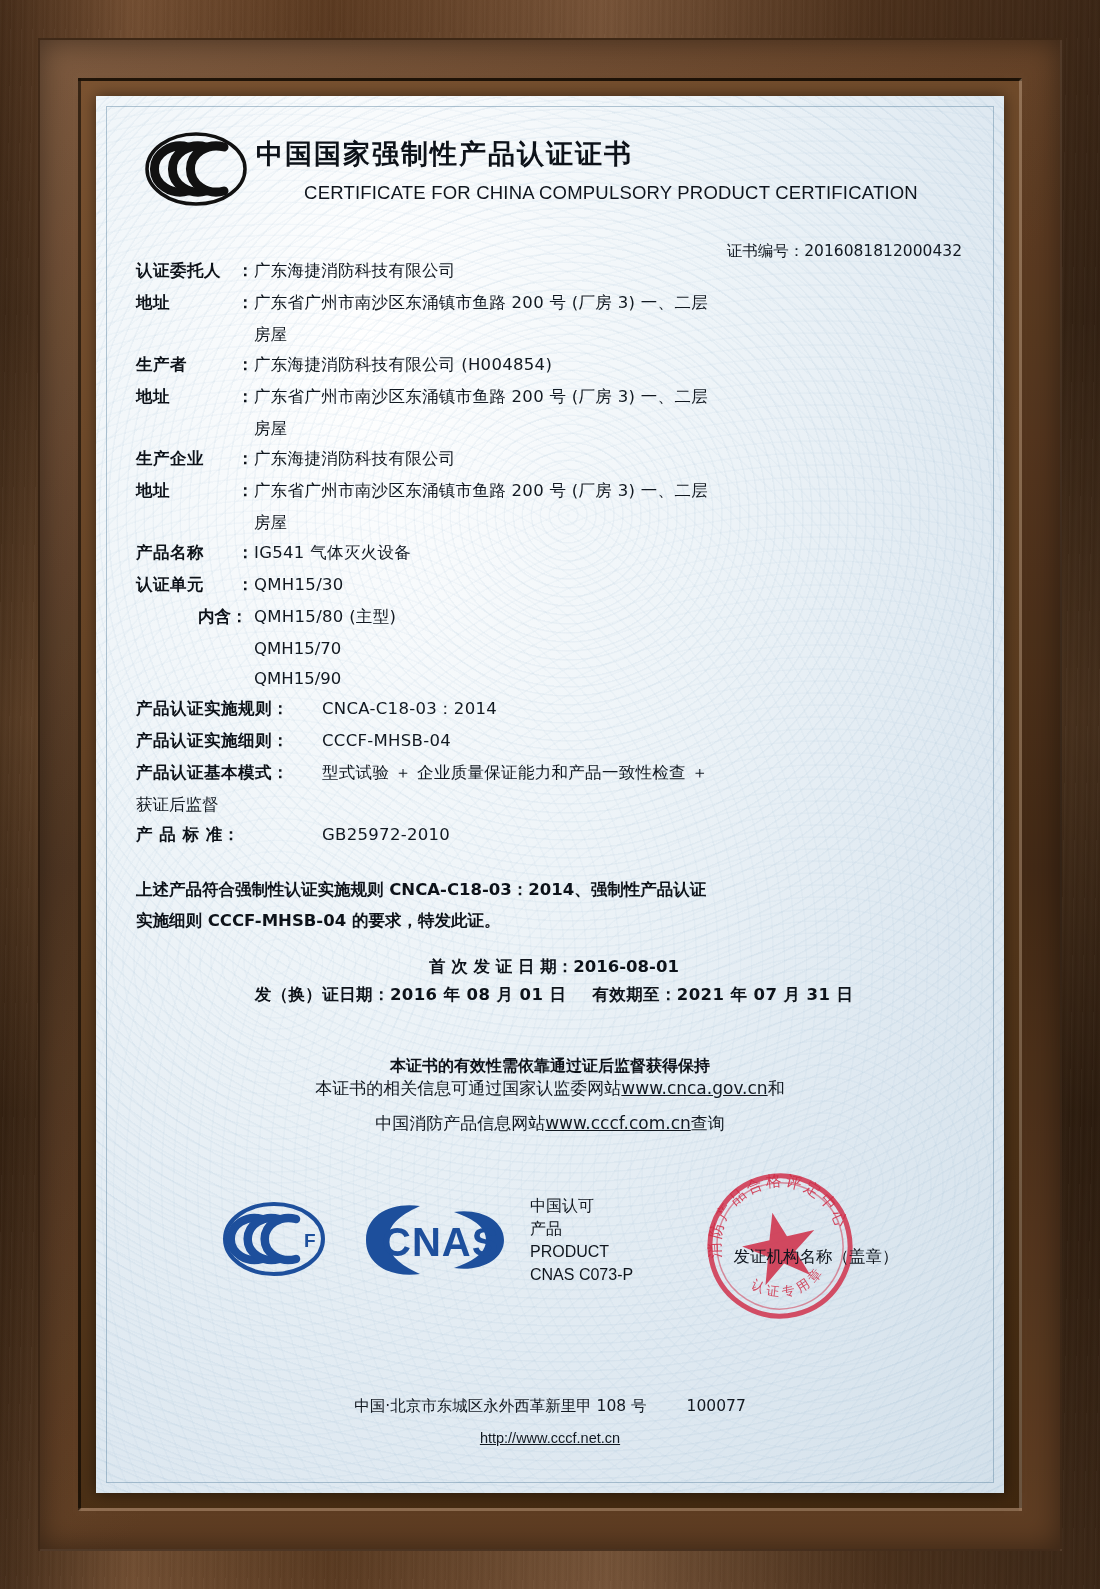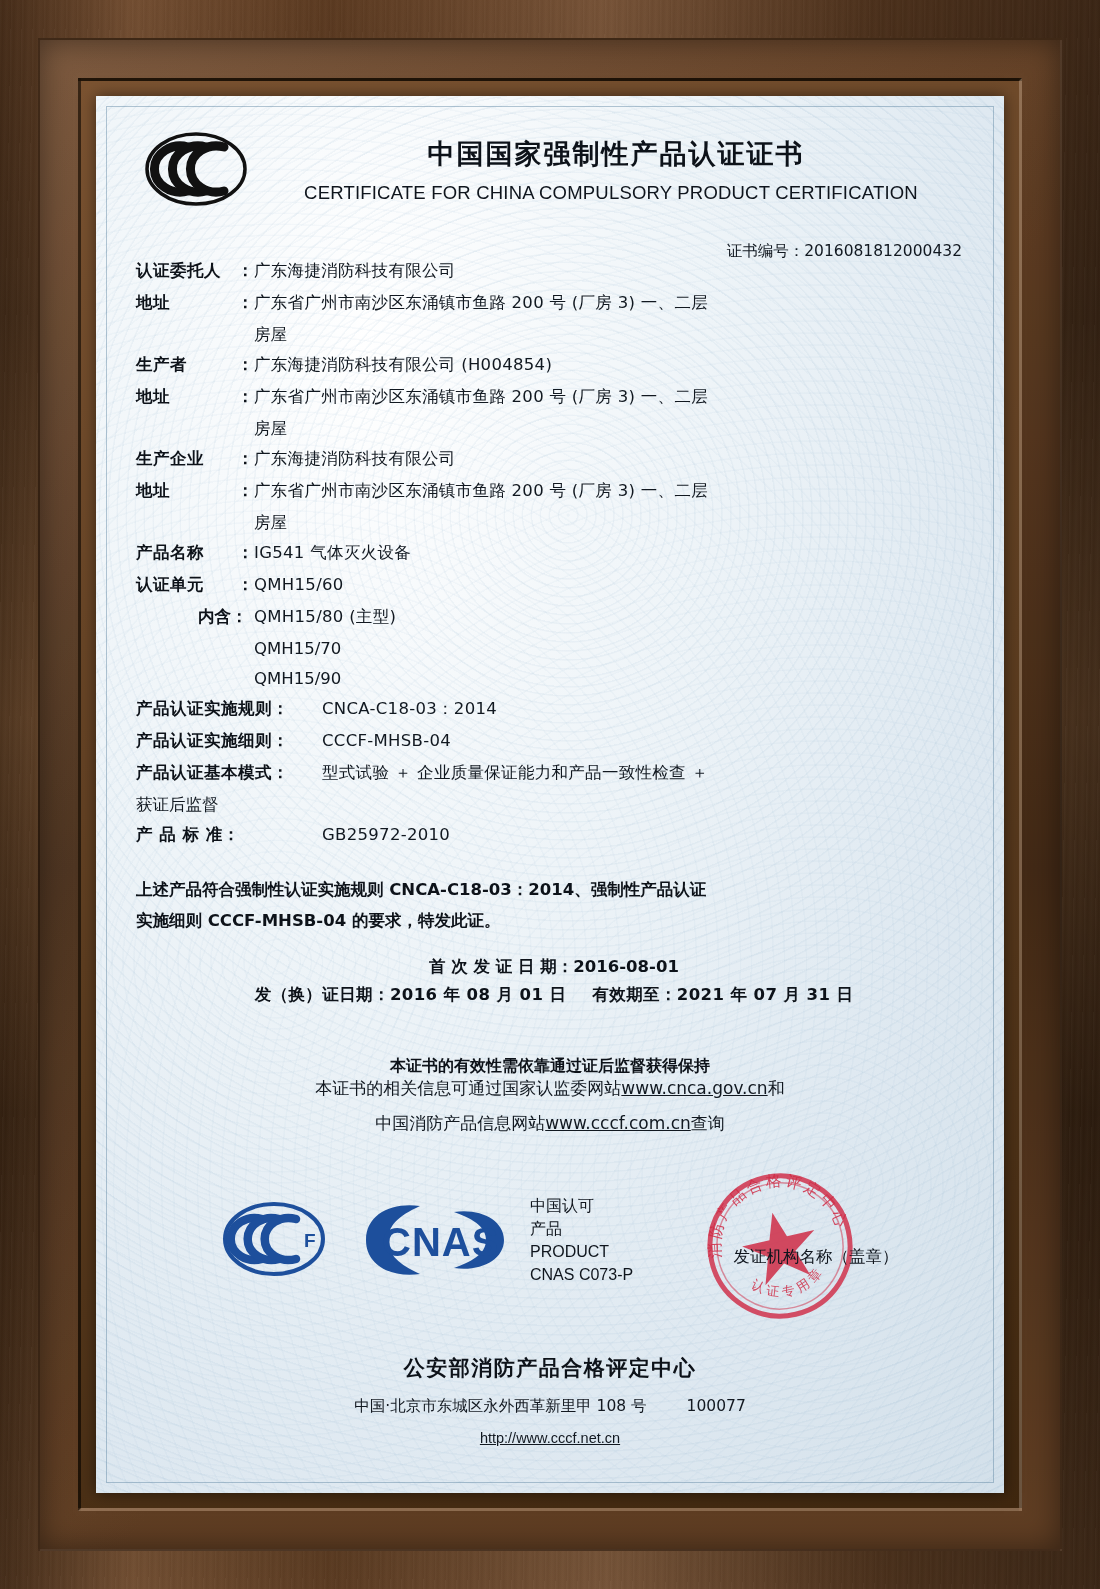--- a/index.html
+++ b/index.html
@@ -95,21 +95,20 @@
   
   .ccc-logo-top {
     position: absolute;
     left: 48px; top: 34px;
     width: 104px; height: 78px;
   }
   .title-main {
     position: absolute;
     left: 160px; top: 40px;
     width: 720px;
-    text-align: center;
     font-family: "DejaVu Sans", sans-serif;
     font-size: 27px;
     font-weight: bold;
     letter-spacing: 2px;
     color: #0d1219;
   }
   .title-sub {
     position: absolute;
     left: 140px; top: 86px;
     width: 750px;
@@ -388,21 +387,21 @@
               <span class="colon">：</span>
           </div>
           <div class="val">IG541 气体灭火设备</div>
         </div>
 
         <div class="row">
           <div class="lbl spaced">
             <span>认证单元</span>
               <span class="colon">：</span>
           </div>
-          <div class="val">QMH15/60</div>
+          <div class="val">QMH15/30</div>
         </div>
 
         <div class="row">
           <div class="inner-label">
             <span>内含</span><span class="colon">：</span>
           </div>
           <div class="val">QMH15/80 (主型)</div>
         </div>
         <div class="sub-item">QMH15/70</div>
         <div class="sub-item">QMH15/90</div>
@@ -494,21 +493,20 @@
           <text font-family="DejaVu Sans, sans-serif" font-size="15.5" fill="#cf2b45" opacity="0.85" letter-spacing="3">
             <textPath href="#sealTop" startOffset="50%" text-anchor="middle">消防产品合格评定中心</textPath>
           </text>
           <text font-family="DejaVu Sans, sans-serif" font-size="13" fill="#cf2b45" opacity="0.85" letter-spacing="4">
             <textPath href="#sealBot" startOffset="50%" text-anchor="middle">认证专用章</textPath>
           </text>
         </svg>
       </div>
       <div class="issuer-label">发证机构名称（盖章）</div>
 
-      <div class="footer-org">公安部消防产品合格评定中心</div>
       <div class="footer-addr">
         <span>中国·北京市东城区永外西革新里甲 108 号</span><span class="zip">100077</span>
       </div>
       <div class="footer-url">http://www.cccf.net.cn</div>
 
     </div>
   </div>
 </div>
 
 </body></html>

